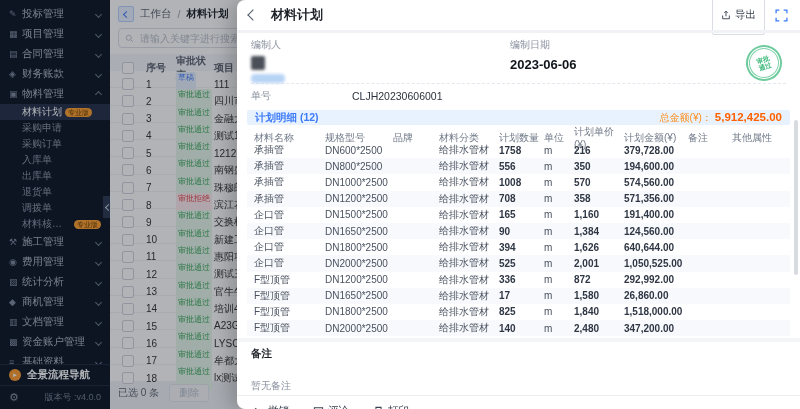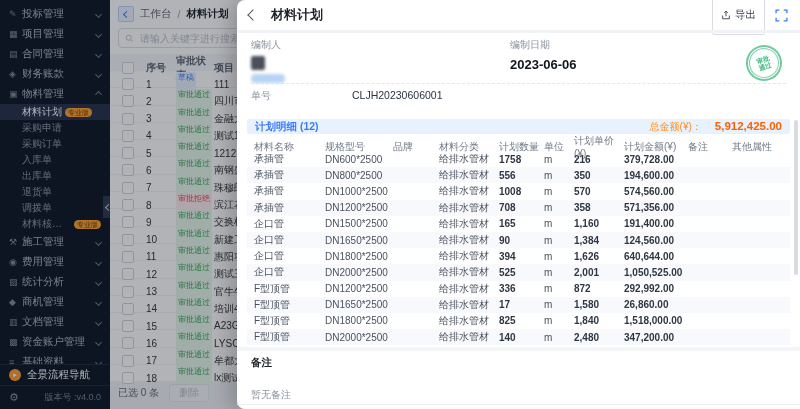--- a/index.html
+++ b/index.html
@@ -15,21 +15,21 @@
   .item.sub.active{background:#253049;color:#fff}
   .mi-icon{width:13px;font-size:9px;color:#7f8a9c;flex:0 0 13px}
   .mi-label{overflow:hidden;text-overflow:ellipsis}
   .badge{margin-left:3px;background:#ffa12f;color:#6b3d00;font-size:7px;line-height:9px;
          padding:0 3px;border-radius:5px;flex:0 0 auto}
   .badge:empty{display:none}
   .chev{margin-left:auto;width:4px;height:4px;border-right:1px solid #6e7a8d;border-bottom:1px solid #6e7a8d;
         transform:rotate(45deg);flex:0 0 4px}
   .item.open .chev{transform:rotate(-135deg)}
   .nav-row{height:20px;border-top:1px solid #1e2a3d;display:flex;align-items:center;gap:6px;
-           padding:0 9px;color:#fff;font-size:10.5px;font-weight:normal;cursor:pointer}
+           padding:0 9px;color:#fff;font-size:10.5px;font-weight:bold;cursor:pointer}
   .nav-dot{width:12px;height:12px;border-radius:50%;background:#ff9d2e;color:#fff;font-size:7px;
            display:flex;align-items:center;justify-content:center}
   .ver-row{height:23px;border-top:1px solid #1e2a3d;display:flex;align-items:center;
            padding:0 9px;color:#76markdown8190;color:#76808f;font-size:9px}
   .ver-txt{margin-left:auto}
   .gear{font-size:11px;color:#8a93a3;cursor:pointer}
   .collapse-handle{position:absolute;left:103px;top:196px;width:11px;height:22px;background:#2c3850;
       border-radius:0 4px 4px 0;z-index:1;display:flex;align-items:center;justify-content:center;cursor:pointer}
   .collapse-handle i{width:4px;height:4px;border-left:1px solid #c8cfda;border-bottom:1px solid #c8cfda;
       transform:rotate(45deg);display:block}
@@ -75,27 +75,27 @@
           padding:12px 8px;font-size:10.5px;color:#38414e;background:#fff;cursor:pointer}
   .fs-btn{cursor:pointer;display:flex}
   .strip{height:3px;background:#f0f2f5;flex:0 0 3px}
   .info{position:relative;padding:5px 14px 0;height:42px;flex:0 0 auto}
   .f-label{font-size:10px;color:#8a919f}
   .avatar{width:14px;height:14px;border-radius:2px;background:#4a4f58;filter:blur(1.5px);margin-top:4px}
   .name-pill{width:34px;height:9px;border-radius:4px;background:#b8d4f5;filter:blur(1.5px);margin-top:4px}
   .date-col{position:absolute;left:273px;top:5px}
   .date-val{font-size:13px;font-weight:bold;color:#10151c;margin-top:5px}
   .dash{margin:3px 14px;border-top:1px dashed #e4e7ee;flex:0 0 auto}
-  .order-row{display:flex;align-items:flex-start;padding:2px 14px 16px;font-size:10.5px;flex:0 0 auto}
+  .order-row{display:flex;align-items:center;padding:2px 14px 7px;font-size:10.5px;flex:0 0 auto}
   .order-row .f-label{width:101px}
   .order-val{color:#2b333e}
   .banner{margin:0 10px;height:15px;background:#e7f2fe;border-radius:2px;display:flex;align-items:center;
           padding:0 8px;flex:0 0 15px}
   .banner-title{color:#3e7bfa;font-size:10.5px;font-weight:bold}
-  .banner-right{margin-left:auto;display:flex;align-items:baseline;gap:13px}
+  .banner-right{margin-left:auto;display:flex;align-items:baseline;gap:3px}
   .total-label{color:#ff8d1a;font-size:10px}
   .total-val{color:#ff6000;font-size:11.5px;font-weight:bold}
   .dt{margin:0 10px;flex:0 0 auto}
   .dt-head,.dt-row{display:grid;align-items:center;
       grid-template-columns:78px 68px 46px 60px 45px 30px 50px 64px 44px 1fr}
   .dt-head{height:17px;color:#707a88;font-size:10px}
   .dt-row{height:16.2px;font-size:10px;color:#4a5260}
   .dt-row:nth-child(even){background:#f7f9fc}
   .dt-head span:first-child,.dt-row span:first-child{padding-left:7px}
   .num{font-weight:bold;color:#2f3744}

